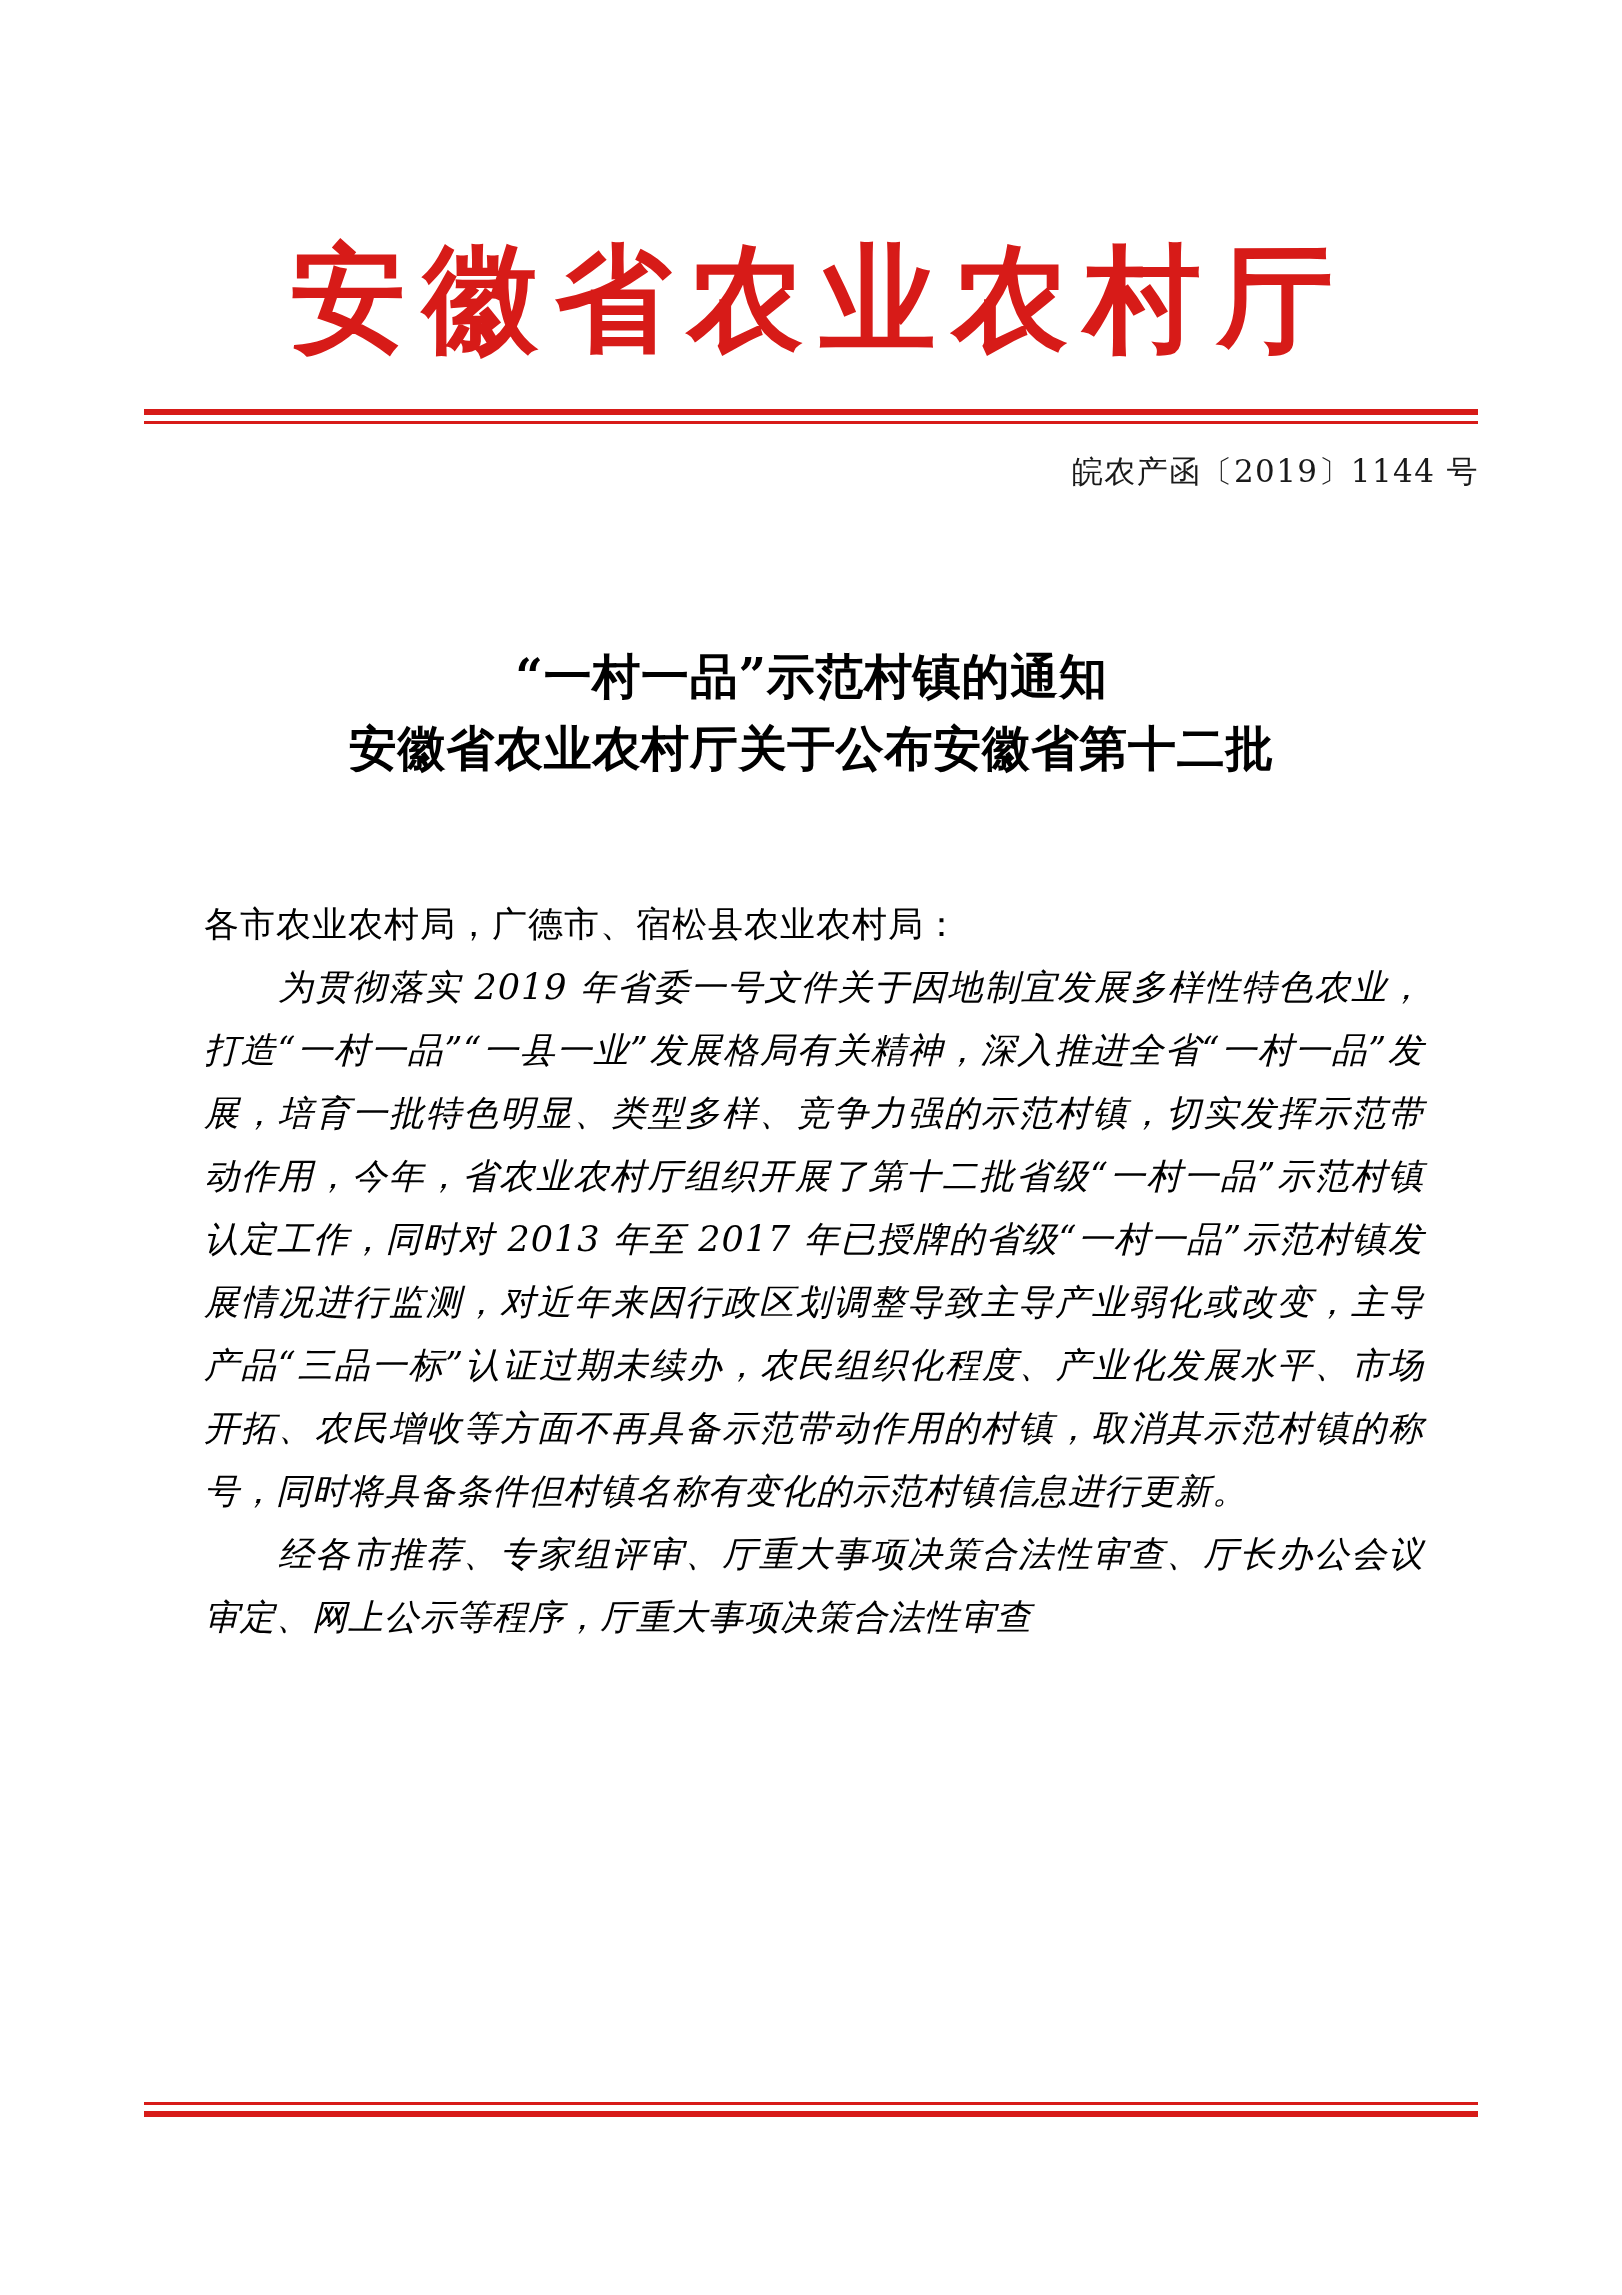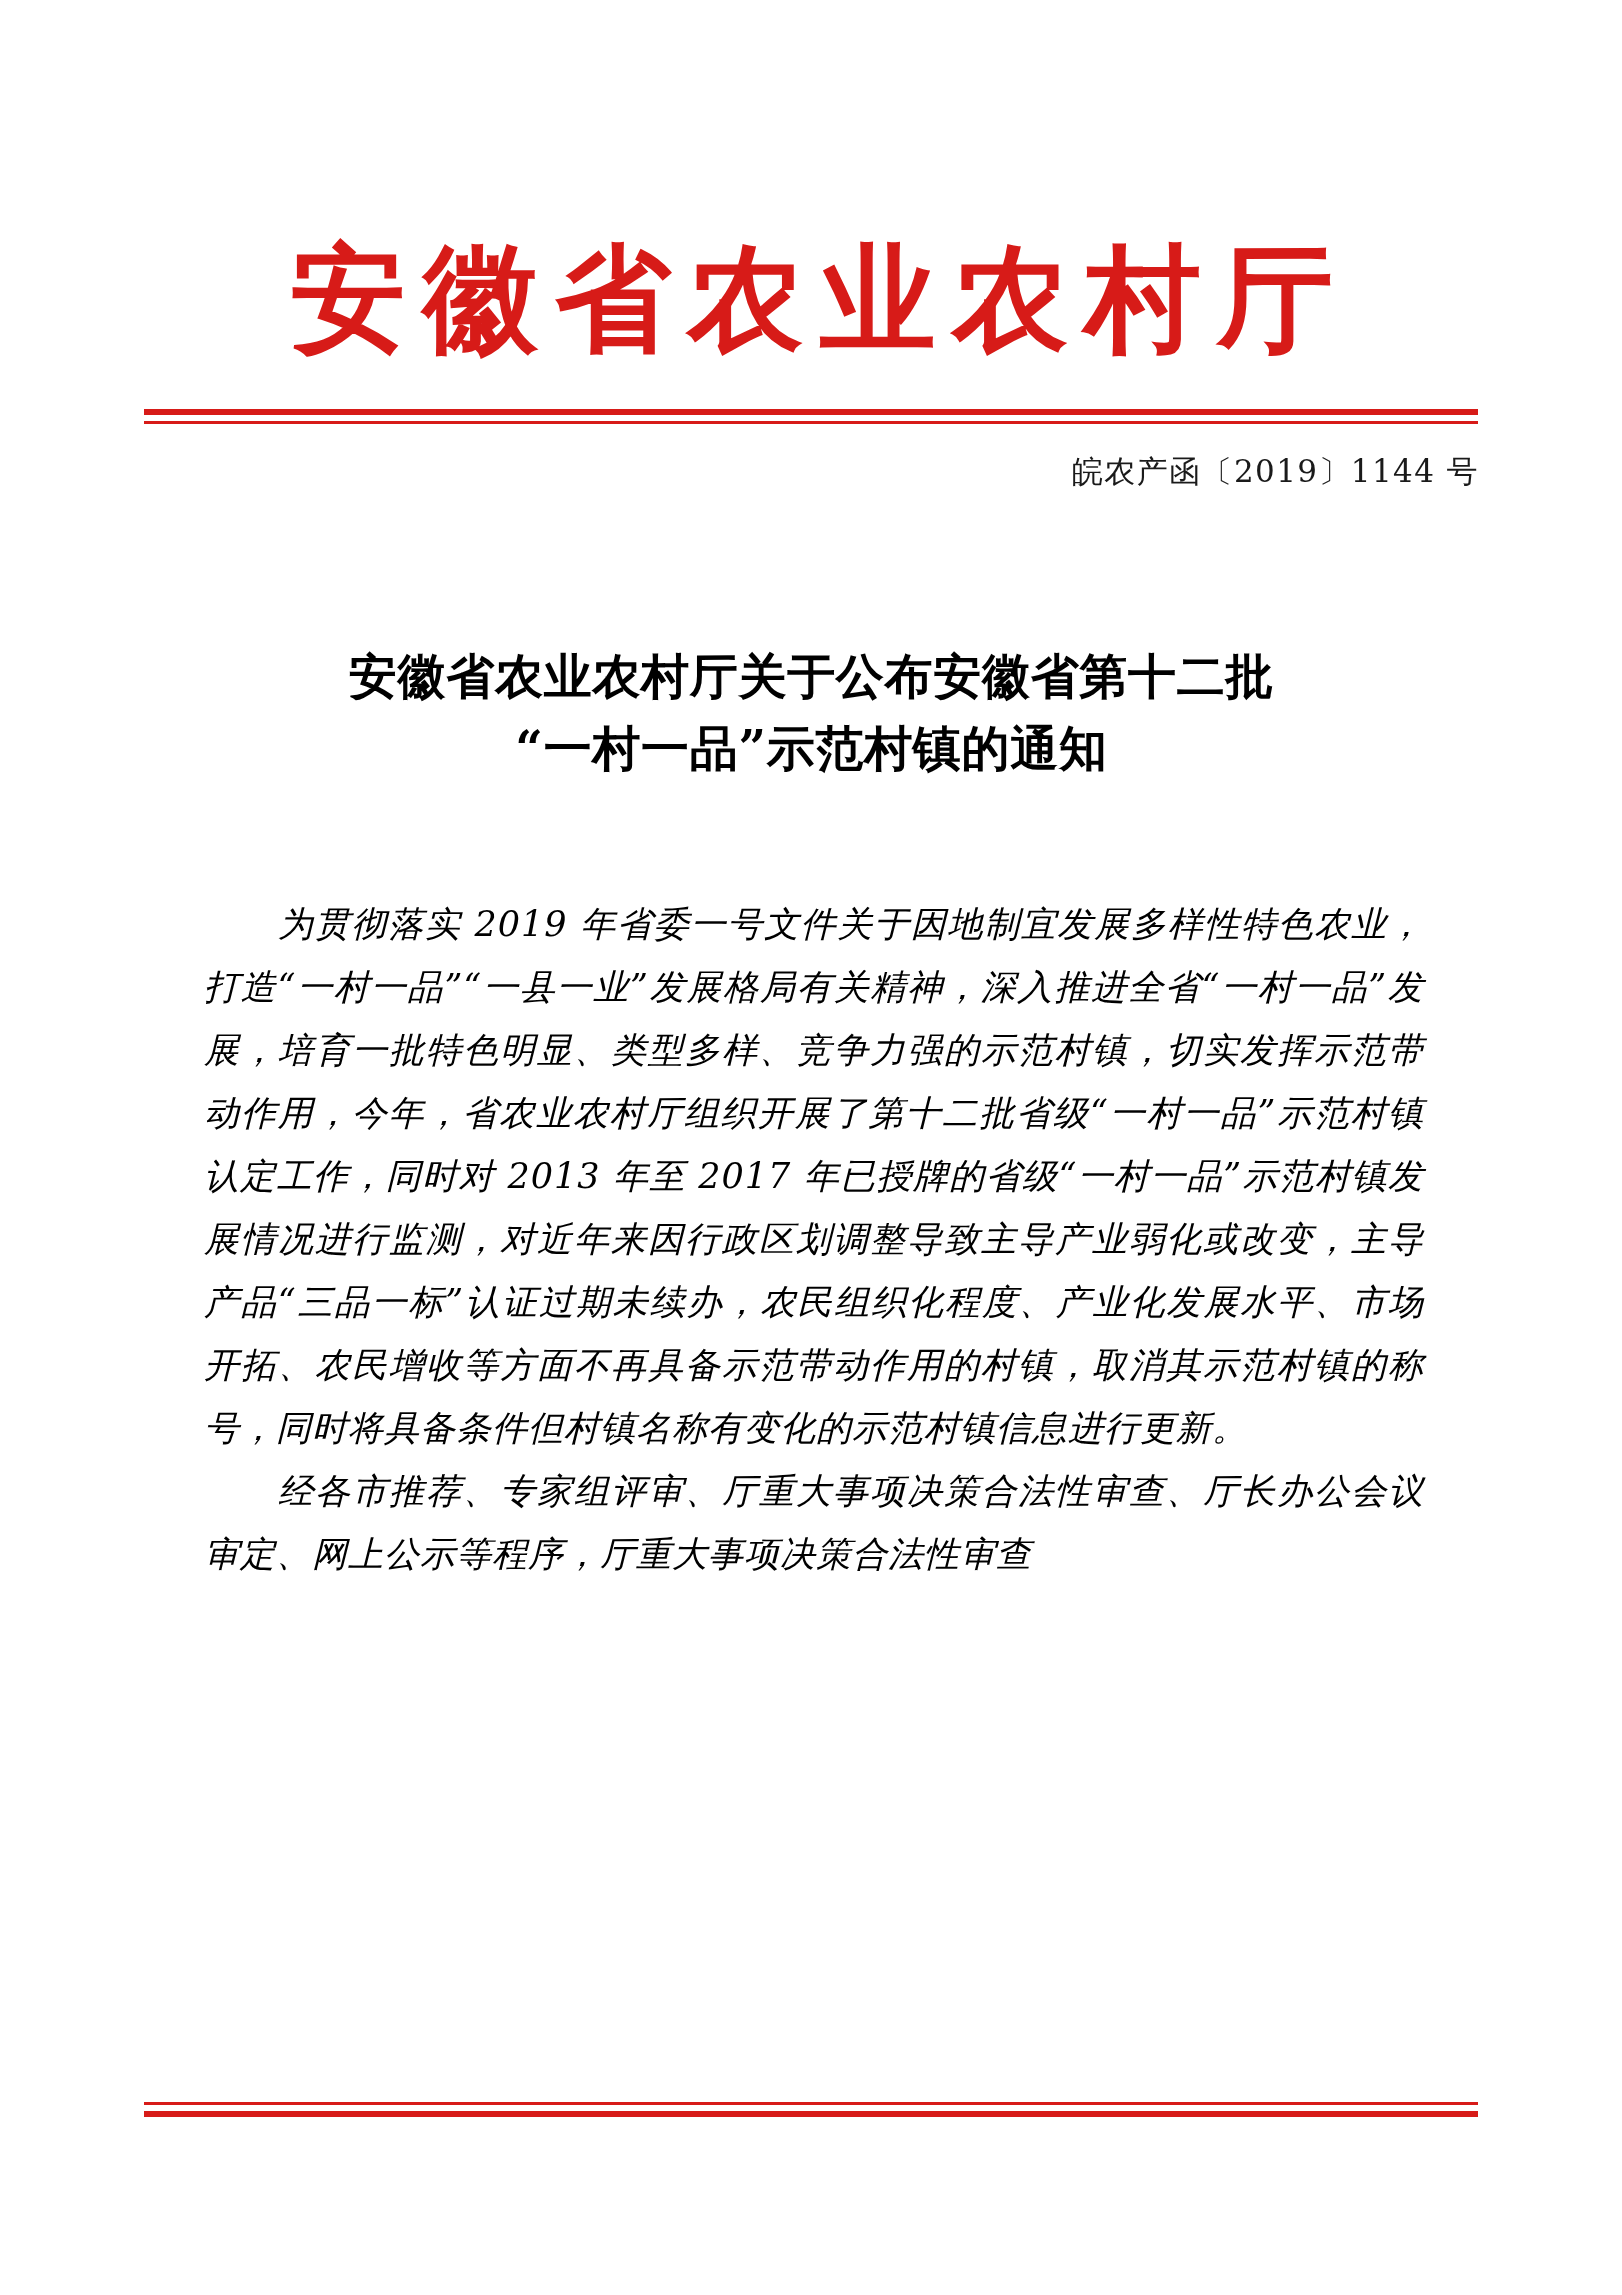--- a/index.html
+++ b/index.html
@@ -122,25 +122,26 @@
   </div>
 
   <div class="rule-wrap" id="top-rule">
     <div class="rule-thick"></div>
     <div class="rule-thin"></div>
   </div>
 
   <div class="doc-number">皖农产函〔2019〕1144 号</div>
 
   <div class="doc-title">
+    <div>“一村一品”示范村镇的通知</div>
     <div>安徽省农业农村厅关于公布安徽省第十二批</div>
-    <div>“一村一品”示范村镇的通知</div>
   </div>
 
   <div class="body-text">
+    <p>各市农业农村局，广德市、宿松县农业农村局：</p>
     <p class="indent">为贯彻落实 2019 年省委一号文件关于因地制宜发展多样性特色农业，打造“一村一品”“一县一业”发展格局有关精神，深入推进全省“一村一品”发展，培育一批特色明显、类型多样、竞争力强的示范村镇，切实发挥示范带动作用，今年，省农业农村厅组织开展了第十二批省级“一村一品”示范村镇认定工作，同时对 2013 年至 2017 年已授牌的省级“一村一品”示范村镇发展情况进行监测，对近年来因行政区划调整导致主导产业弱化或改变，主导产品“三品一标”认证过期未续办，农民组织化程度、产业化发展水平、市场开拓、农民增收等方面不再具备示范带动作用的村镇，取消其示范村镇的称号，同时将具备条件但村镇名称有变化的示范村镇信息进行更新。</p>
     <p class="indent">经各市推荐、专家组评审、厅重大事项决策合法性审查、厅长办公会议审定、网上公示等程序，厅重大事项决策合法性审查</p>
   </div>
 
   <div class="rule-wrap" id="bottom-rule">
     <div class="rule-thin"></div>
     <div class="rule-thick"></div>
   </div>
 
 </div>

